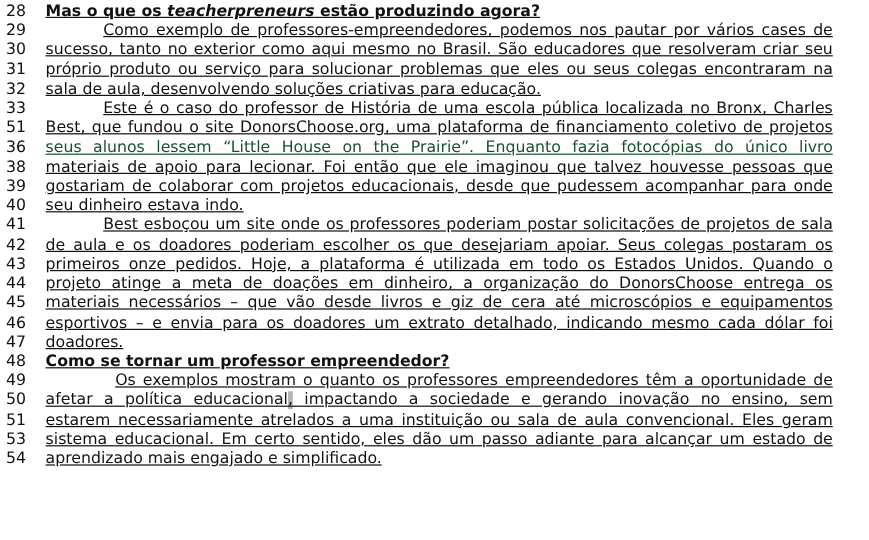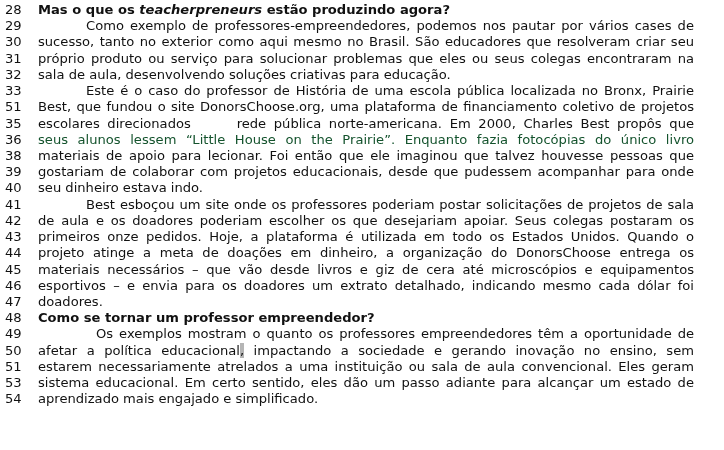--- a/index.html
+++ b/index.html
@@ -1,21 +1,21 @@
 <!DOCTYPE html>
 <html><head>
 <meta charset="utf-8">
 <style>
   html, body { margin: 0; padding: 0; background: #ffffff; }
   body { width: 724px; height: 450px; overflow: hidden; position: relative; }
   .doc { position: absolute; left: 0; top: 2px; width: 724px; }
   .line { position: relative; height: 16.23px; line-height: 16.23px; white-space: nowrap;
           font-family: "DejaVu Sans", sans-serif; font-size: 13.1px; color: #111; }
   .ln { position: absolute; left: 5px; top: 0; width: 24px; color: #111; }
-  .txt { position: absolute; left: 38px; top: 0; width: 656px; display: block; }
+  .txt { position: absolute; left: 38px; top: 0; width: 656px; display: block; text-decoration: underline; }
   .just { text-align: justify; text-align-last: justify; }
   .indent { padding-left: 48px; box-sizing: border-box; }
   .indent2 { padding-left: 58px; box-sizing: border-box; }
   .bold { font-weight: bold; }
   .navy { color: #14532d; }
   .hl { background: #b5b5b5; }
 </style>
 </head>
 <body>
 
@@ -41,32 +41,28 @@
     <span class="txt just">próprio produto ou serviço para solucionar problemas que eles ou seus colegas encontraram na</span>
   </div>
 
   <div class="line">
     <span class="ln">32</span>
     <span class="txt">sala de aula, desenvolvendo soluções criativas para educação.</span>
   </div>
 
   <div class="line">
     <span class="ln">33</span>
-    <span class="txt just indent">Este é o caso do professor de História de uma escola pública localizada no Bronx, Prairie</span>
+    <span class="txt just indent">Este é o caso do professor de História de uma escola pública localizada no Bronx, Charles</span>
   </div>
 
   <div class="line">
     <span class="ln">51</span>
     <span class="txt just">Best, que fundou o site DonorsChoose.org, uma plataforma de financiamento coletivo de projetos</span>
   </div>
 
-  <div class="line">
-    <span class="ln">35</span>
-    <span class="txt" style="white-space:pre; text-align:justify; text-align-last:justify;">escolares direcionados      rede pública norte-americana. Em 2000, Charles Best propôs que</span>
-  </div>
 
   <div class="line">
     <span class="ln">36</span>
     <span class="txt just navy">seus alunos lessem “Little House on the Prairie”. Enquanto fazia fotocópias do único livro</span>
   </div>
 
 
   <div class="line">
     <span class="ln">38</span>
     <span class="txt just">materiais de apoio para lecionar. Foi então que ele imaginou que talvez houvesse pessoas que</span>

